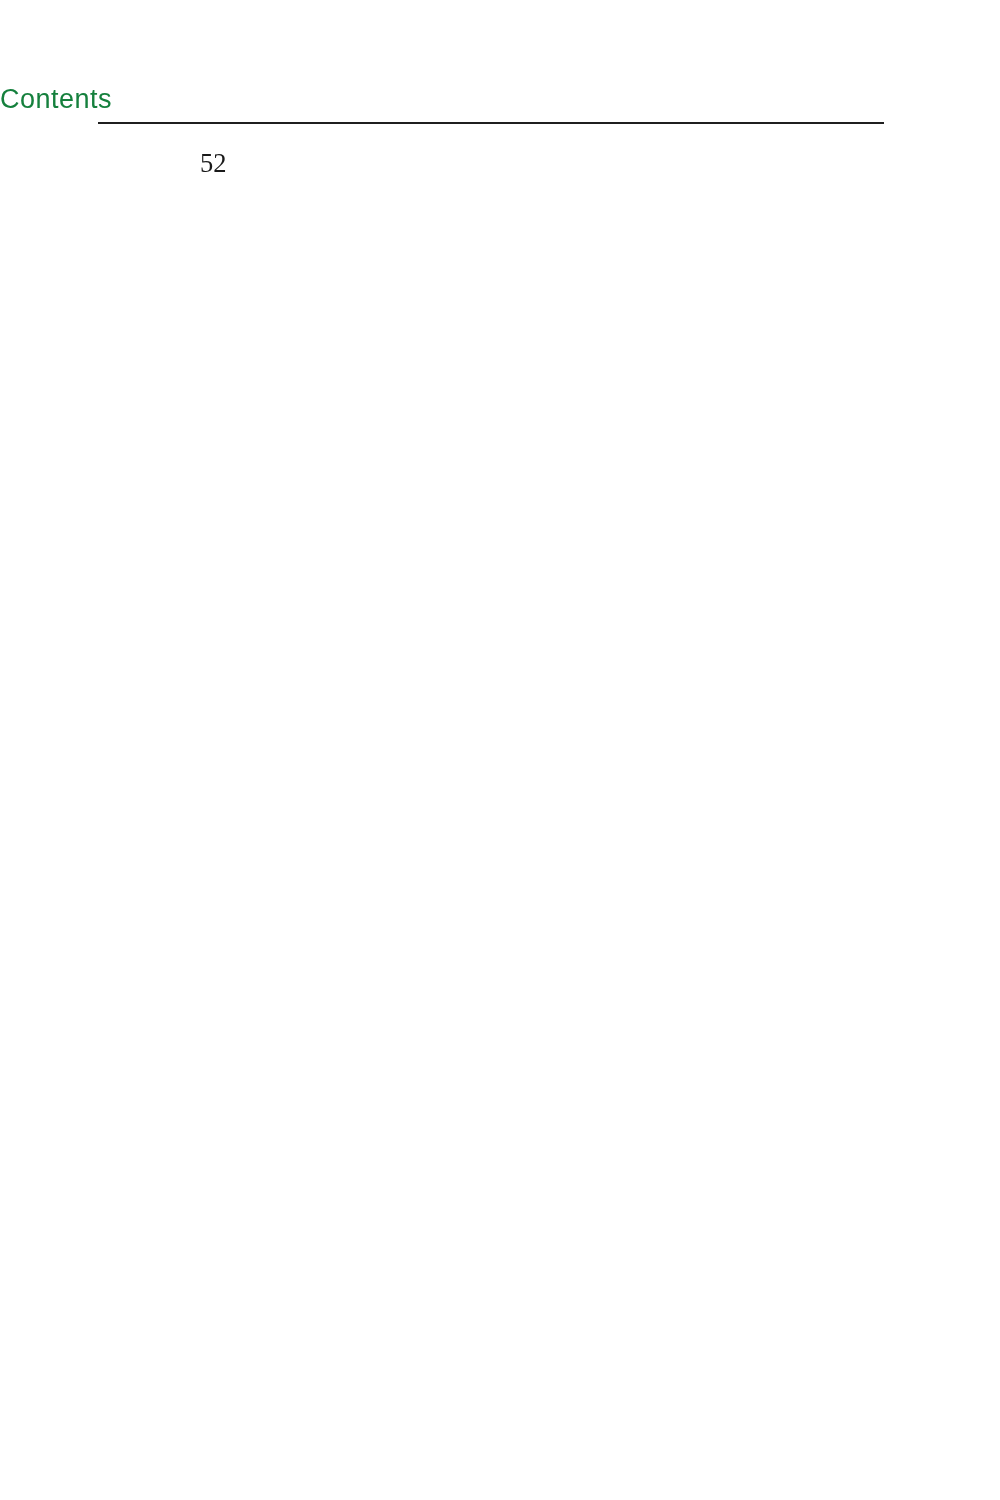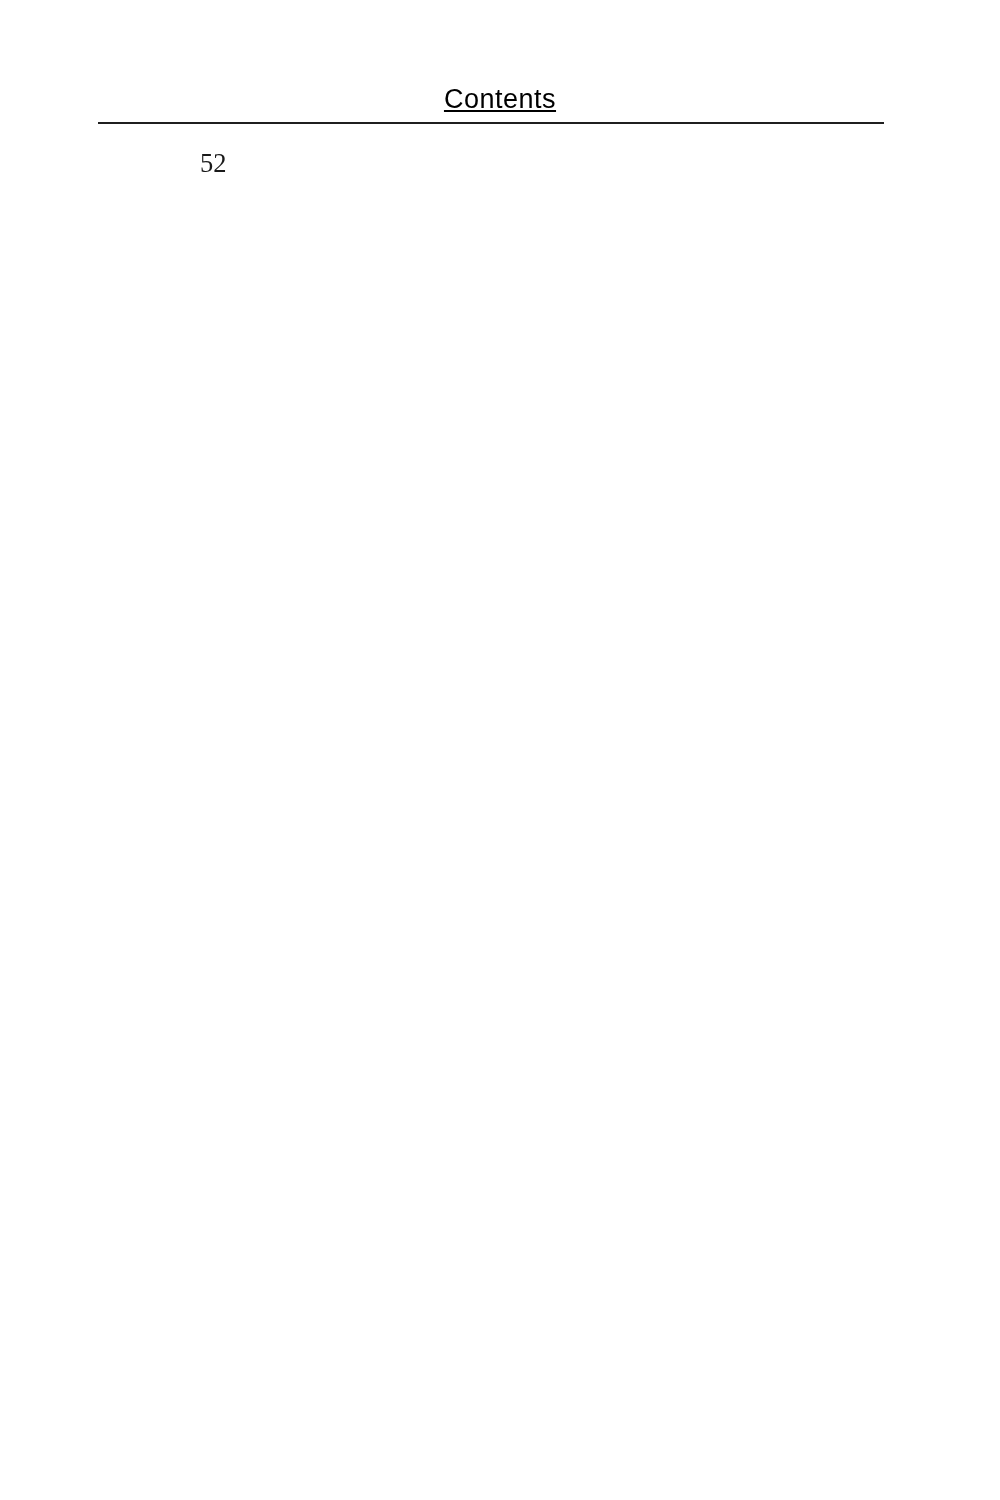--- a/index.html
+++ b/index.html
@@ -9,27 +9,26 @@
     height: 1500px;
     margin: 0 auto;
     background: #ffffff;
     font-family: "Liberation Serif", serif;
     color: #1a1a1a;
     overflow: hidden;
     box-sizing: border-box;
   }
   .header-title {
     margin-top: 84px;
-    text-align: center;
+    text-align: left;
     font-family: "Liberation Sans", sans-serif;
     font-size: 27px;
     line-height: 30px;
-    color: #000000;
+    color: #15803d;
     letter-spacing: 0.5px;
-    text-decoration: underline;
   }
   .rule {
     margin: 8px 116px 0 98px;
     border: 0;
     border-top: 2.5px solid #1f1f1f;
   }
   .toc {
     margin-top: 23px;
     padding-left: 98px;
     padding-right: 116px;

